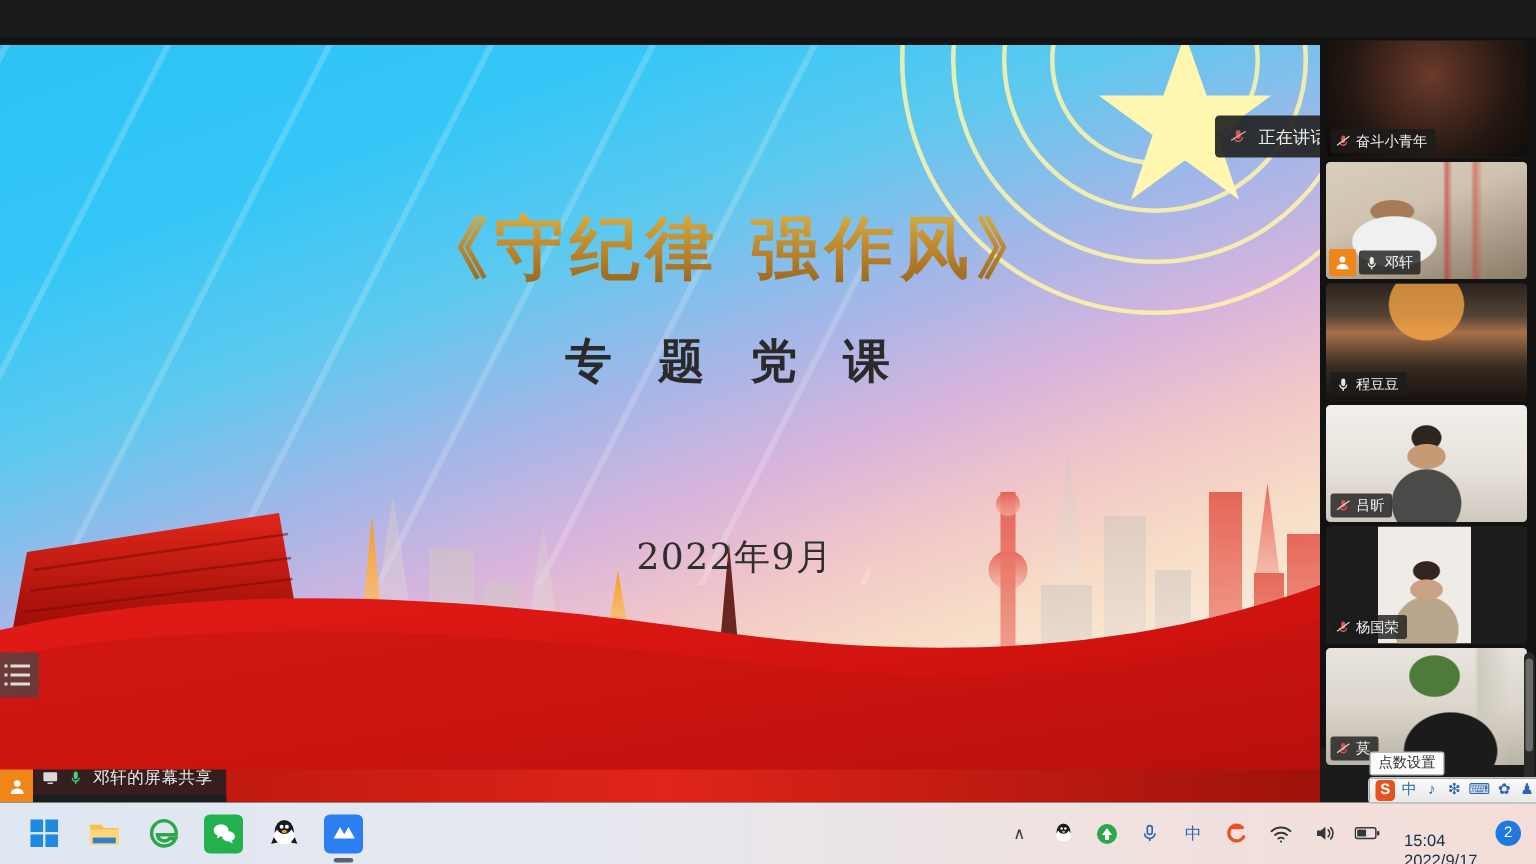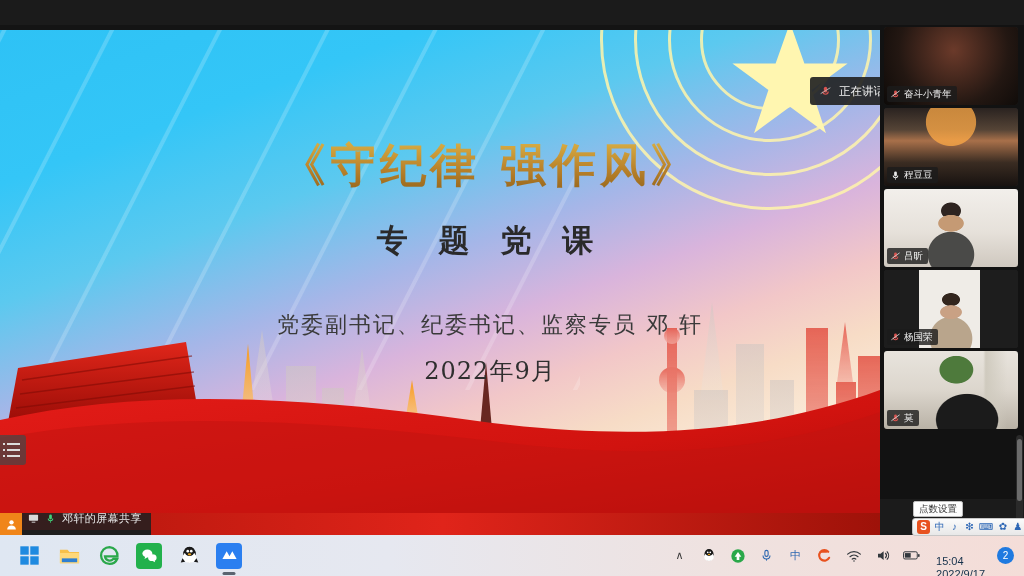--- a/index.html
+++ b/index.html
@@ -265,21 +265,20 @@
           <line x1="32" y1="178" x2="184" y2="160"></line>
           <line x1="48" y1="206" x2="174" y2="194"></line>
         </g>
 
         <path d="M0,150 C140,118 300,126 470,150 C640,174 770,160 880,120 L880,260 L0,260 Z" fill="url(#gRib)"></path>
         <path d="M0,168 C150,140 320,150 500,172 C660,192 780,178 880,142 L880,260 L0,260 Z" fill="#c21410" opacity=".55"></path>
       </svg>
 
       <div class="s-title">《守纪律 强作风》</div>
       <div class="s-sub">专 题 党 课</div>
-      <div class="s-presenter">党委副书记、纪委书记、监察专员  邓  轩</div>
       <div class="s-date">2022年9月</div>
     </div>
 
     <div class="handle">
       <i></i>
         <i></i>
         <i></i>
     </div>
 
     <div class="sharebar">
@@ -321,20 +320,42 @@
       <div class="nametag">
         <svg class="micicon" viewBox="0 0 24 24">
           <rect x="9" y="3" width="6" height="11" rx="3" fill="#d9534f"></rect>
           <path d="M6 12a6 6 0 0 0 12 0h-2a4 4 0 0 1-8 0z" fill="#d9534f"></path>
           <path d="M3 17 L21 4" stroke="#ddd" stroke-width="1.8"></path>
         </svg>
         <span class="nm">奋斗小青年</span>
       </div>
     </div>
 
+    <div class="tile speaking">
+      <div class="vid" style="background:linear-gradient(160deg,#d9cdbd 0%,#cfc2b0 40%,#8a7a66 100%)"></div>
+      <div class="vid" style="background:
+             radial-gradient(ellipse at 34% 68%,#f0f0f2 0 22%,transparent 23%),
+             radial-gradient(ellipse at 33% 42%,#a77b58 0 11%,transparent 12%),
+             linear-gradient(90deg,transparent 58%,rgba(200,40,40,.55) 60%,transparent 63%),
+             linear-gradient(90deg,transparent 72%,rgba(210,60,50,.5) 74%,transparent 78%)"></div>
+      <div class="hostbadge">
+        <svg width="12" height="12" viewBox="0 0 24 24" fill="#fff">
+          <circle cx="12" cy="8" r="4"></circle>
+            <path d="M4 21c0-4.4 3.6-7 8-7s8 2.6 8 7z"></path>
+        </svg>
+      </div>
+      <div class="nametag withhost">
+        <svg class="micicon" viewBox="0 0 24 24" fill="#e8e8e8">
+          <rect x="9" y="3" width="6" height="11" rx="3"></rect>
+          <path d="M6 12a6 6 0 0 0 12 0h-2a4 4 0 0 1-8 0z"></path>
+            <rect x="11" y="18" width="2" height="3"></rect>
+        </svg>
+        <span class="nm">邓轩</span>
+      </div>
+    </div>
 
     <div class="tile">
       <div class="vid" style="background:linear-gradient(180deg,#2a2320 0%,#554436 28%,#a8704a 42%,#3a2c22 70%,#171210 100%)"></div>
       <div class="vid" style="background:radial-gradient(ellipse at 50% 18%,rgba(255,170,70,.75) 0 26%,transparent 27%)"></div>
       <div class="nametag">
         <svg class="micicon" viewBox="0 0 24 24" fill="#e8e8e8">
           <rect x="9" y="3" width="6" height="11" rx="3"></rect>
           <path d="M6 12a6 6 0 0 0 12 0h-2a4 4 0 0 1-8 0z"></path>
             <rect x="11" y="18" width="2" height="3"></rect>
         </svg>

